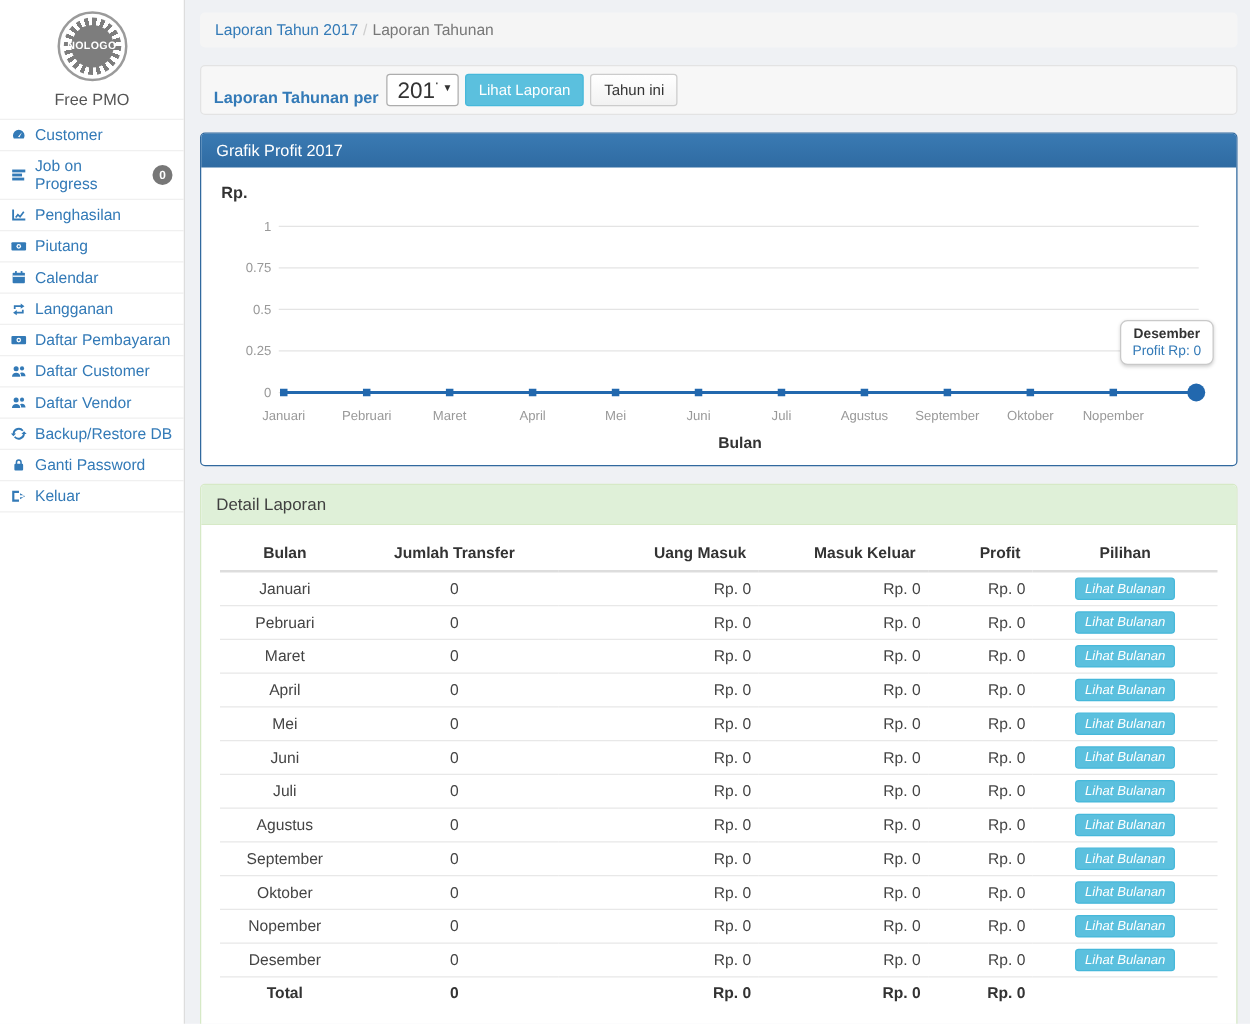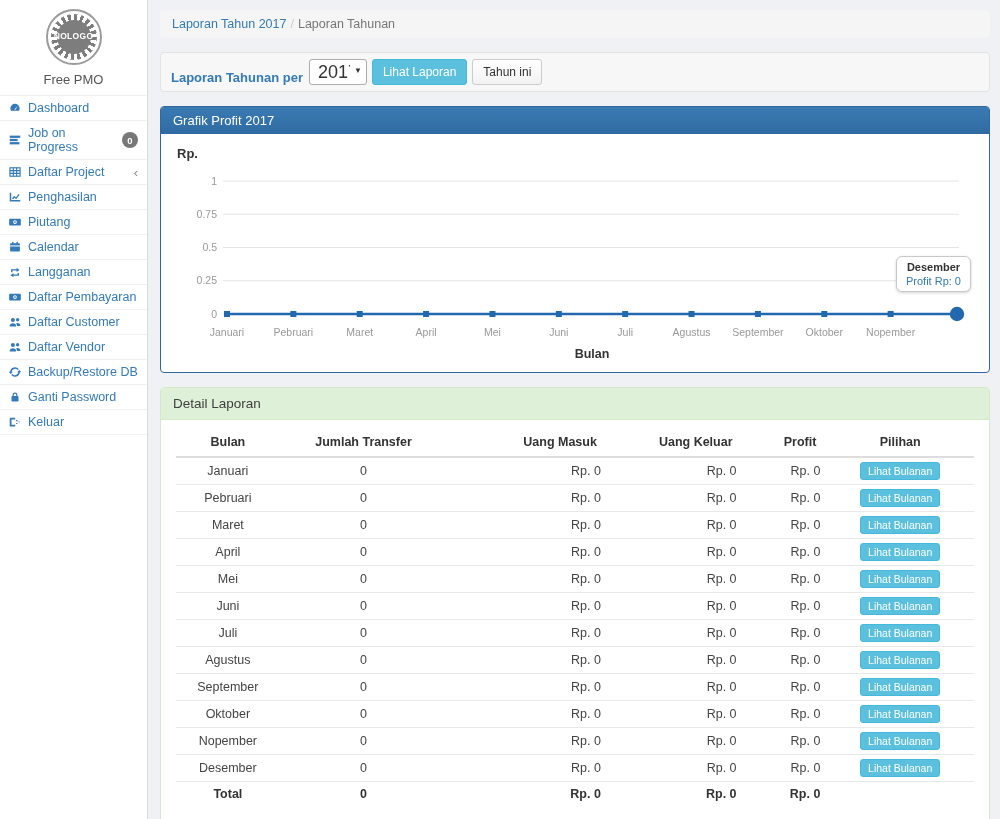--- a/index.html
+++ b/index.html
@@ -108,21 +108,21 @@
   table.report { width:100%; border-collapse:collapse; font-size:12.5px; }
   table.report th {
     padding:7px 6px; border-bottom:2px solid #ddd; color:#333; font-weight:bold; text-align:center;
   }
   table.report th.money { text-align:right; padding-right:10px; }
   table.report td { padding:4px 6px; border-top:1px solid #e8e8e8; color:#444; height:24px; }
   td.c { text-align:center; }
   td.money { text-align:right; padding-right:10px; }
   .btn-xs {
     display:inline-block; background:#5bc0de; border:1px solid #46b8da; color:#fff;
-    font-size:10.5px; padding:2px 7px; border-radius:3px; cursor:pointer; font-family:inherit;
+    font-size:10.5px; padding:2px 7px; border-radius:3px; cursor:pointer; font-family:inherit;font-style:italic;
   }
   tr.total td { font-weight:bold; color:#333; }
 </style>
 </head>
 <body>
 
 <div class="layout">
 
   <div class="sidebar">
     <div class="logo-wrap">
@@ -138,48 +138,34 @@
     </div>
     <ul class="menu" id="sidebar-menu">
         <li>
           <a href="#">
             <span class="mi">
               <svg viewBox="0 0 16 16" fill="#337ab7" xmlns="http://www.w3.org/2000/svg">
                 <path d="M8 3.2A5.3 5.3 0 0 0 2.7 8.5c0 1 .28 1.93.77 2.7h9.06c.49-.77.77-1.7.77-2.7A5.3 5.3 0 0 0 8 3.2z"></path>
                 <path fill="#fff" d="M7.3 9.6 11 5.5 8.6 10z"></path>
               </svg>
             </span>
-            <span>Dashboard</span>
+            <span>Customer</span>
           </a>
         </li>
         <li>
           <a href="#">
             <span class="mi">
               <svg viewBox="0 0 16 16" fill="#337ab7" xmlns="http://www.w3.org/2000/svg">
                 <rect x="2" y="3" width="12" height="2.6"></rect>
                 <rect x="2" y="6.7" width="9" height="2.6"></rect>
                 <rect x="2" y="10.4" width="11" height="2.6"></rect>
               </svg>
             </span>
             <span>Job on Progress</span>
             <span class="badge0">0</span>
-          </a>
-        </li>
-        <li>
-          <a href="#">
-            <span class="mi">
-              <svg viewBox="0 0 16 16" fill="#337ab7" xmlns="http://www.w3.org/2000/svg">
-                <g fill="none" stroke="#337ab7" stroke-width="1.3">
-                  <rect x="2.2" y="3.2" width="11.6" height="9.6"></rect>
-                  <path d="M2.2 6.4h11.6M2.2 9.6h11.6M6.1 3.2v9.6M9.9 3.2v9.6"></path>
-                </g>
-              </svg>
-            </span>
-            <span>Daftar Project</span>
-            <span class="chev">‹</span>
           </a>
         </li>
         <li>
           <a href="#">
             <span class="mi">
               <svg viewBox="0 0 16 16" fill="#337ab7" xmlns="http://www.w3.org/2000/svg">
                 <path d="M2 3v10h12v-1.7H3.7V3z"></path>
                 <path d="m4.6 9.8 2.5-3.1 2 1.8 2.9-3.9 1.2.9-3.9 5.2-2-1.8-1.5 1.9z"></path>
               </svg>
             </span>
@@ -369,21 +355,21 @@
               <col style="width:20%">
             <col style="width:17%">
               <col style="width:10.5%">
               <col style="width:18.5%">
           </colgroup>
           <thead>
               <tr id="report-head">
                 <th>Bulan</th>
                 <th>Jumlah Transfer</th>
                 <th class="money">Uang Masuk</th>
-                <th class="money">Uang Keluar</th>
+                <th class="money">Masuk Keluar</th>
                 <th class="money">Profit</th>
                 <th>Pilihan</th>
               </tr>
             </thead>
           <tbody id="report-body">
               <tr>
                 <td class="c">Januari</td>
                 <td class="c">0</td>
                 <td class="money">Rp. 0</td>
                 <td class="money">Rp. 0</td>

